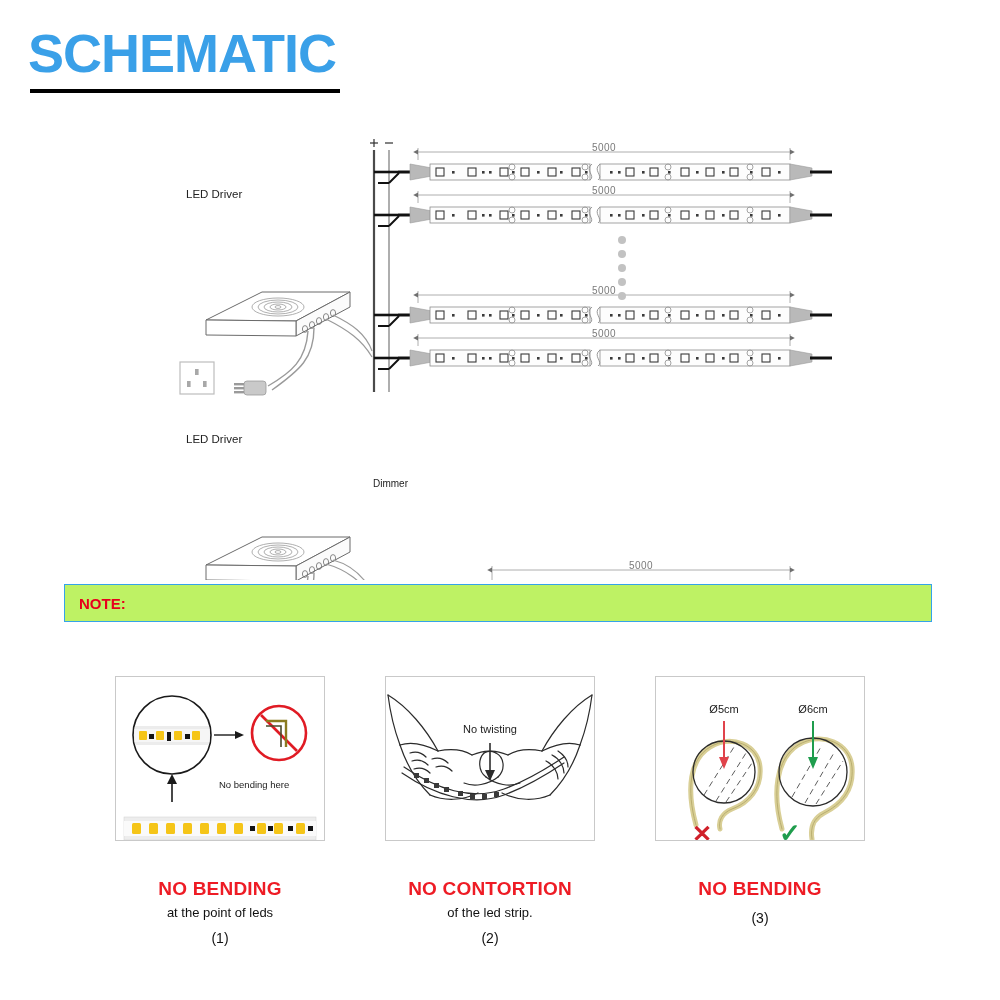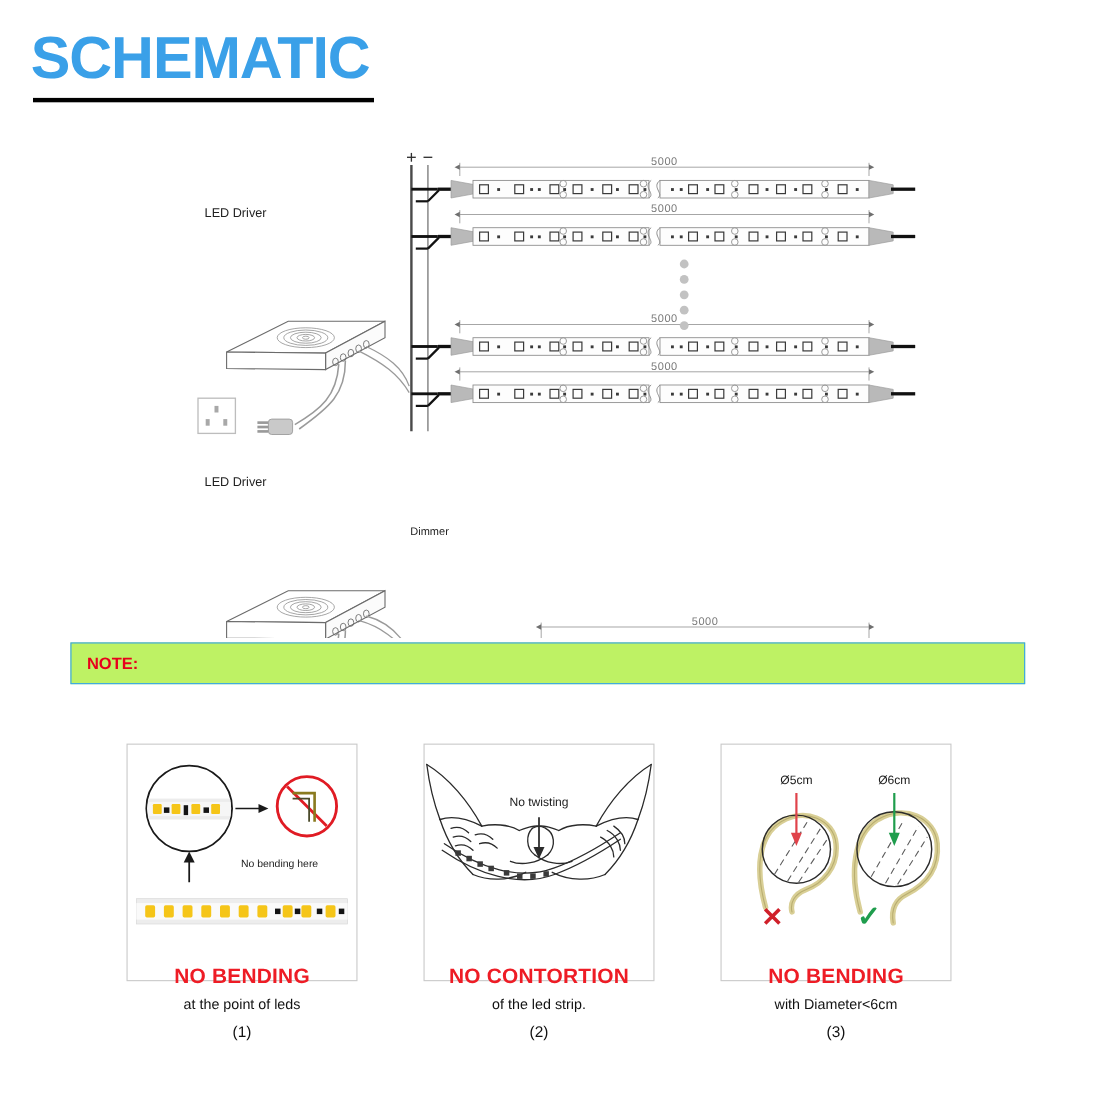--- a/index.html
+++ b/index.html
@@ -42,21 +42,21 @@
     position:absolute;left:64px;top:584px;width:868px;height:38px;
     border:1.6px solid #35a3ea;background:#bef264;
     display:flex;align-items:center;
     box-sizing:border-box;padding-left:14px;
   }
   #note-label{color:#e8001c;font-weight:bold;font-size:15px;margin-right:6px;}
   #note-text{color:#111;font-size:15px;}
 
   
   .panel-box{
-    position:absolute;top:676px;width:210px;height:216px;
+    position:absolute;top:676px;width:210px;height:165px;
     border:1px solid #c9c9c9;background:#fff;box-sizing:border-box;overflow:hidden;
   }
   #panel-1{left:115px;}
   #panel-2{left:385px;}
   #panel-3{left:655px;}
 
   .caption{
     position:absolute;width:260px;text-align:center;
   }
   #caption-1{left:90px;top:878px;}
@@ -685,17 +685,16 @@
     <div class="cap-sub">at the point of leds</div>
     <div class="cap-num">(1)</div>
   </div>
   <div class="caption" id="caption-2">
     <div class="cap-title">NO CONTORTION</div>
     <div class="cap-sub">of the led strip.</div>
     <div class="cap-num">(2)</div>
   </div>
   <div class="caption" id="caption-3">
     <div class="cap-title">NO BENDING</div>
-    <div class="cap-sub">with Diameter&lt;6cm</div>
     <div class="cap-num">(3)</div>
   </div>
 
 </div>
 
 </body></html>

